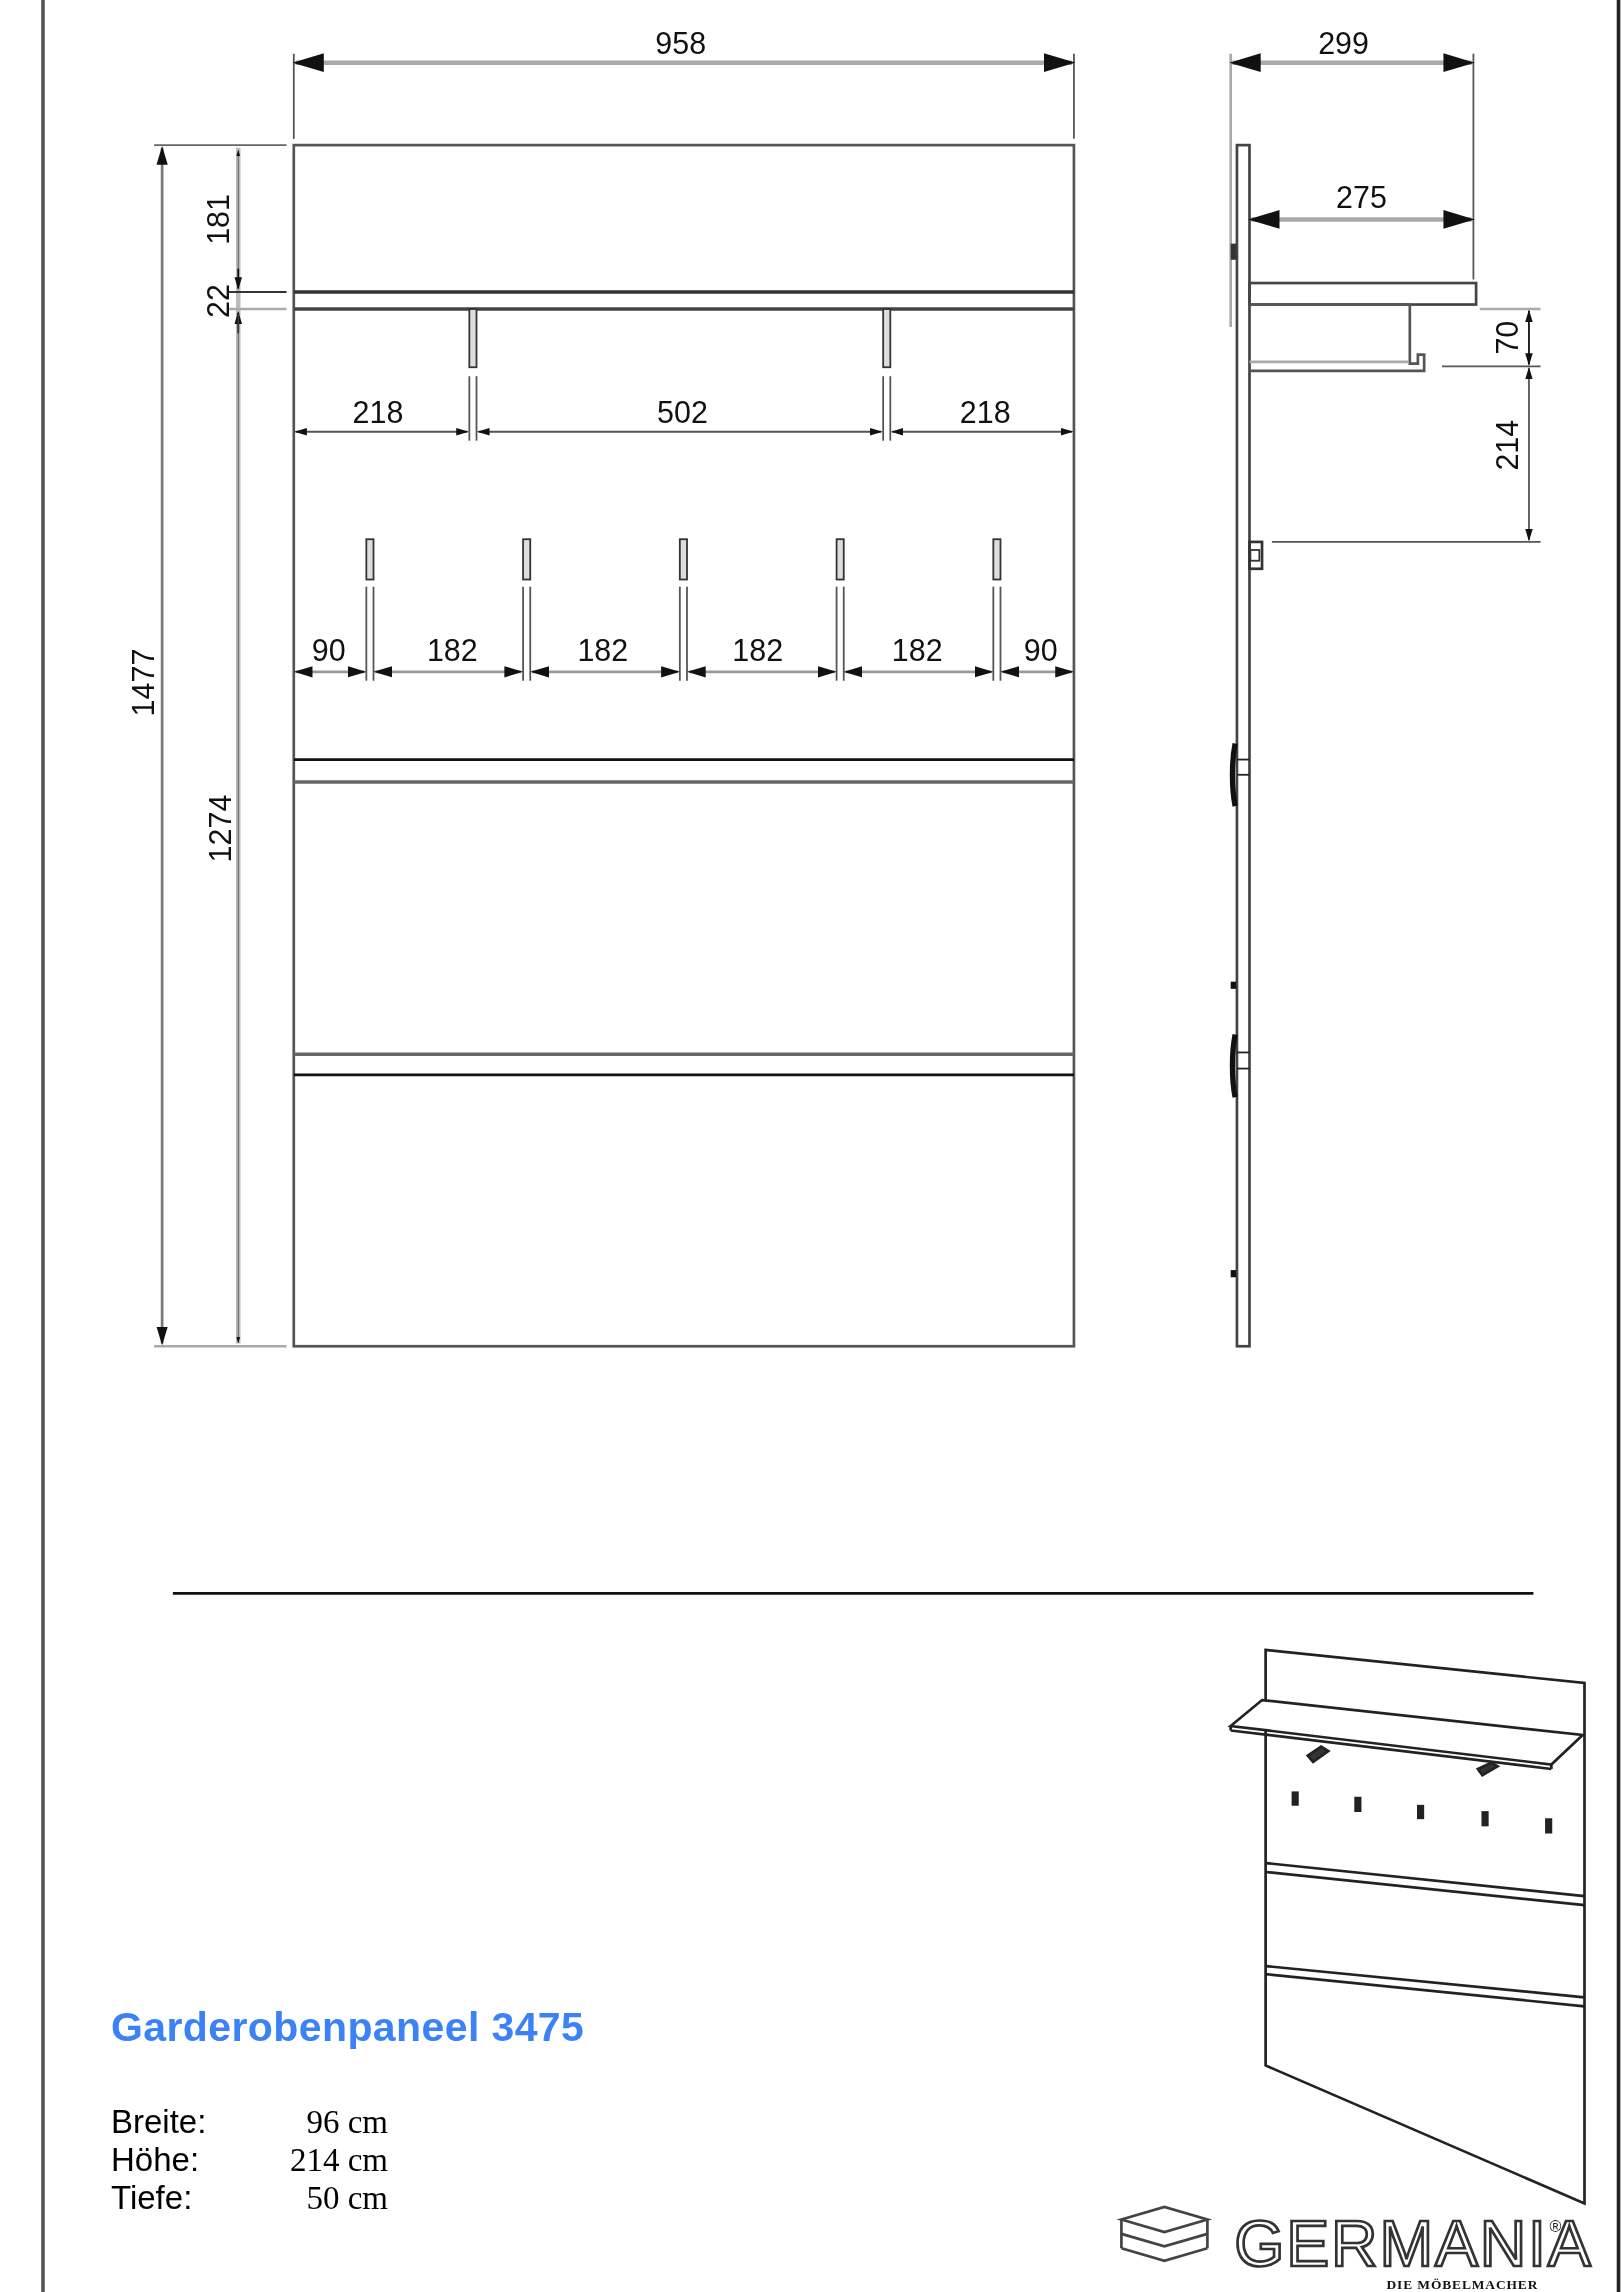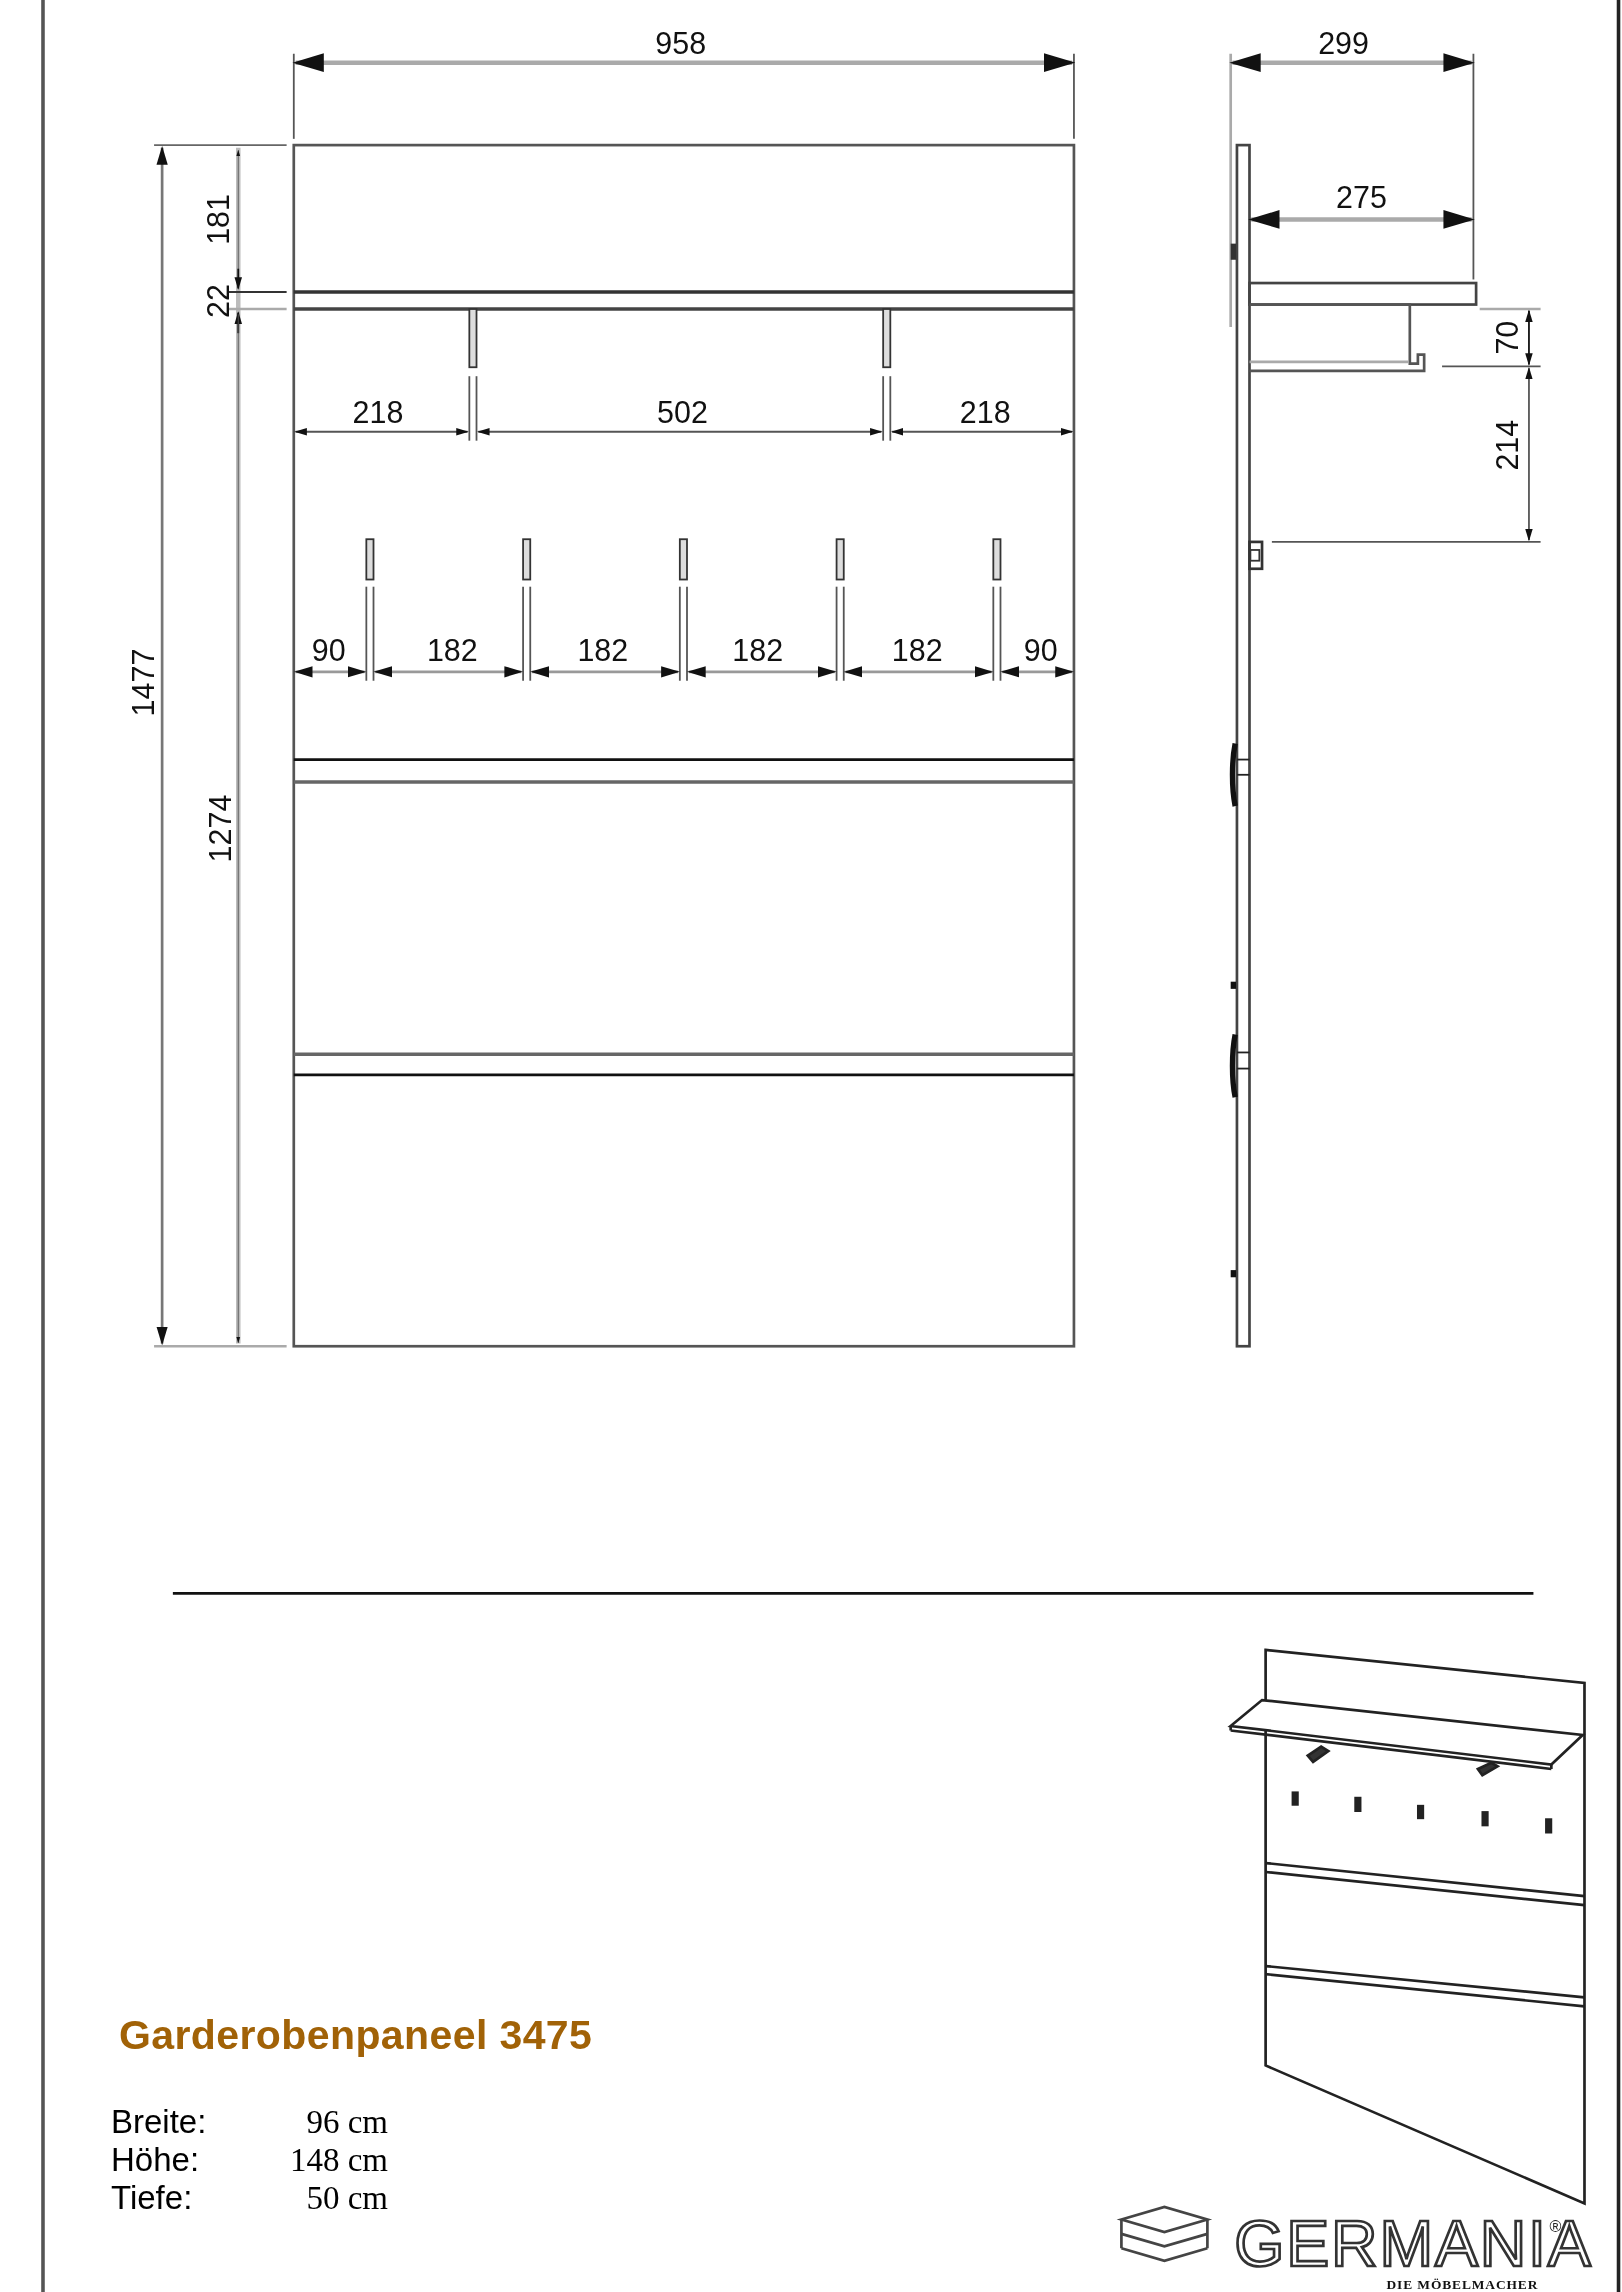--- a/index.html
+++ b/index.html
@@ -1,19 +1,19 @@
 <!DOCTYPE html>
 <html style="font-size:14.3px"><head>
 <meta charset="utf-8">
 <style>
   html, body { margin: 0; padding: 0; background: #ffffff; }
   body { width: 1623px; height: 2293px; position: relative; overflow: hidden; font-family: "Liberation Sans", sans-serif; }
   #drawing { position: absolute; left: 0; top: 0; width: 1623px; height: 2293px; }
   .dim-text { font-family: "Liberation Sans", sans-serif; font-size: 34px; fill: #111; }
-  .title { position: absolute; left: 111px; top: 2004px; font-family: "Liberation Sans", sans-serif; font-weight: bold; font-size: 41px; color: #a16207; margin: 8px; letter-spacing: 0.4px; }
+  .title { position: absolute; left: 111px; top: 2004px; font-family: "Liberation Sans", sans-serif; font-weight: bold; font-size: 41px; color: #3b82f6; margin: 0; letter-spacing: 0.4px; }
   .specs { position: absolute; left: 111px; top: 2103px; font-family: "Liberation Sans", sans-serif; font-size: 33px; color: #000; line-height: 38px; }
   .spec-row { display: flex; justify-content: center; }
   .spec-label { width: 134px; }
   .spec-value { width: 143px; text-align: right; font-family: Liberation Serif, serif; }
   .logo-text { font-family: "Liberation Sans", sans-serif; font-size: 72px; fill: none; stroke: #333; stroke-width: 3; letter-spacing: 2px; }
   .tagline { font-family: "Liberation Serif", serif; font-size: 15px; font-weight: bold; fill: #111; letter-spacing: 1px; }
 </style>
 </head>
 <body>
 
@@ -185,20 +185,20 @@
 
 <h1 class="title">Garderobenpaneel 3475</h1>
 
 <div class="specs">
   <div class="spec-row">
     <span class="spec-label">Breite:</span>
     <span class="spec-value">96 cm</span>
   </div>
   <div class="spec-row">
     <span class="spec-label">Höhe:</span>
-    <span class="spec-value">148 cm</span>
+    <span class="spec-value">214 cm</span>
   </div>
   <div class="spec-row">
     <span class="spec-label">Tiefe:</span>
     <span class="spec-value">50 cm</span>
   </div>
 </div>
 
 
 </body></html>

